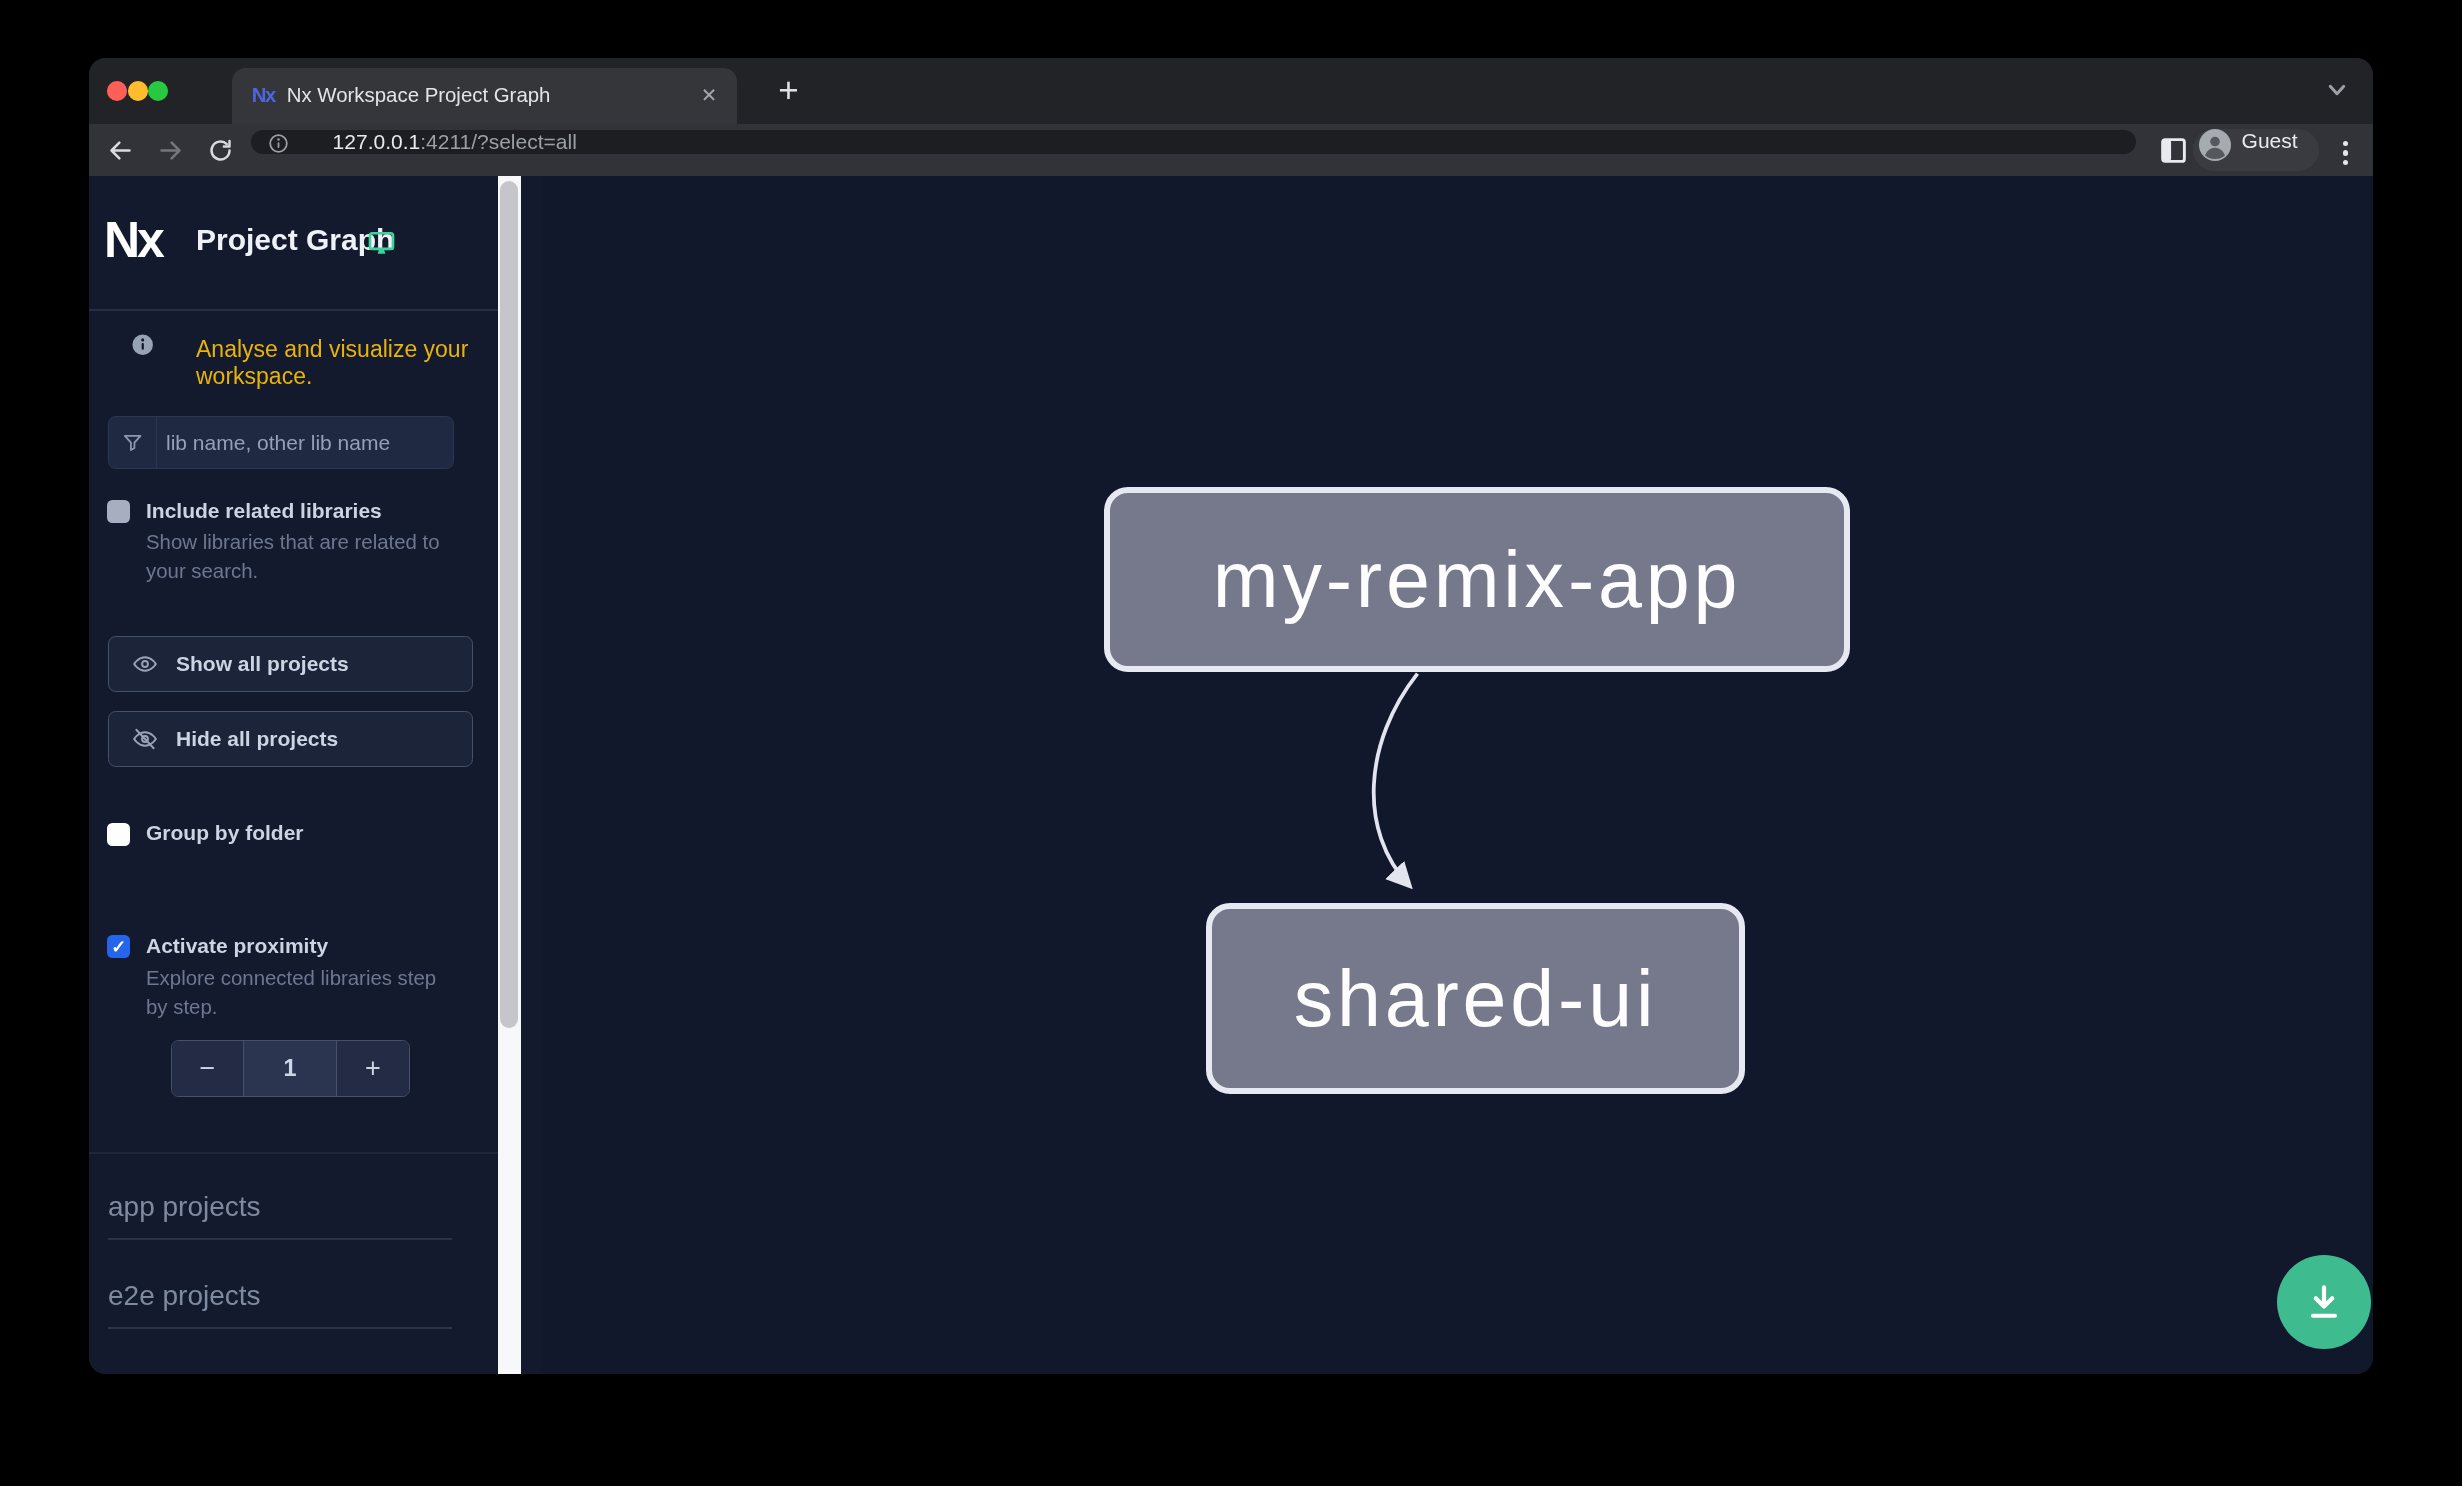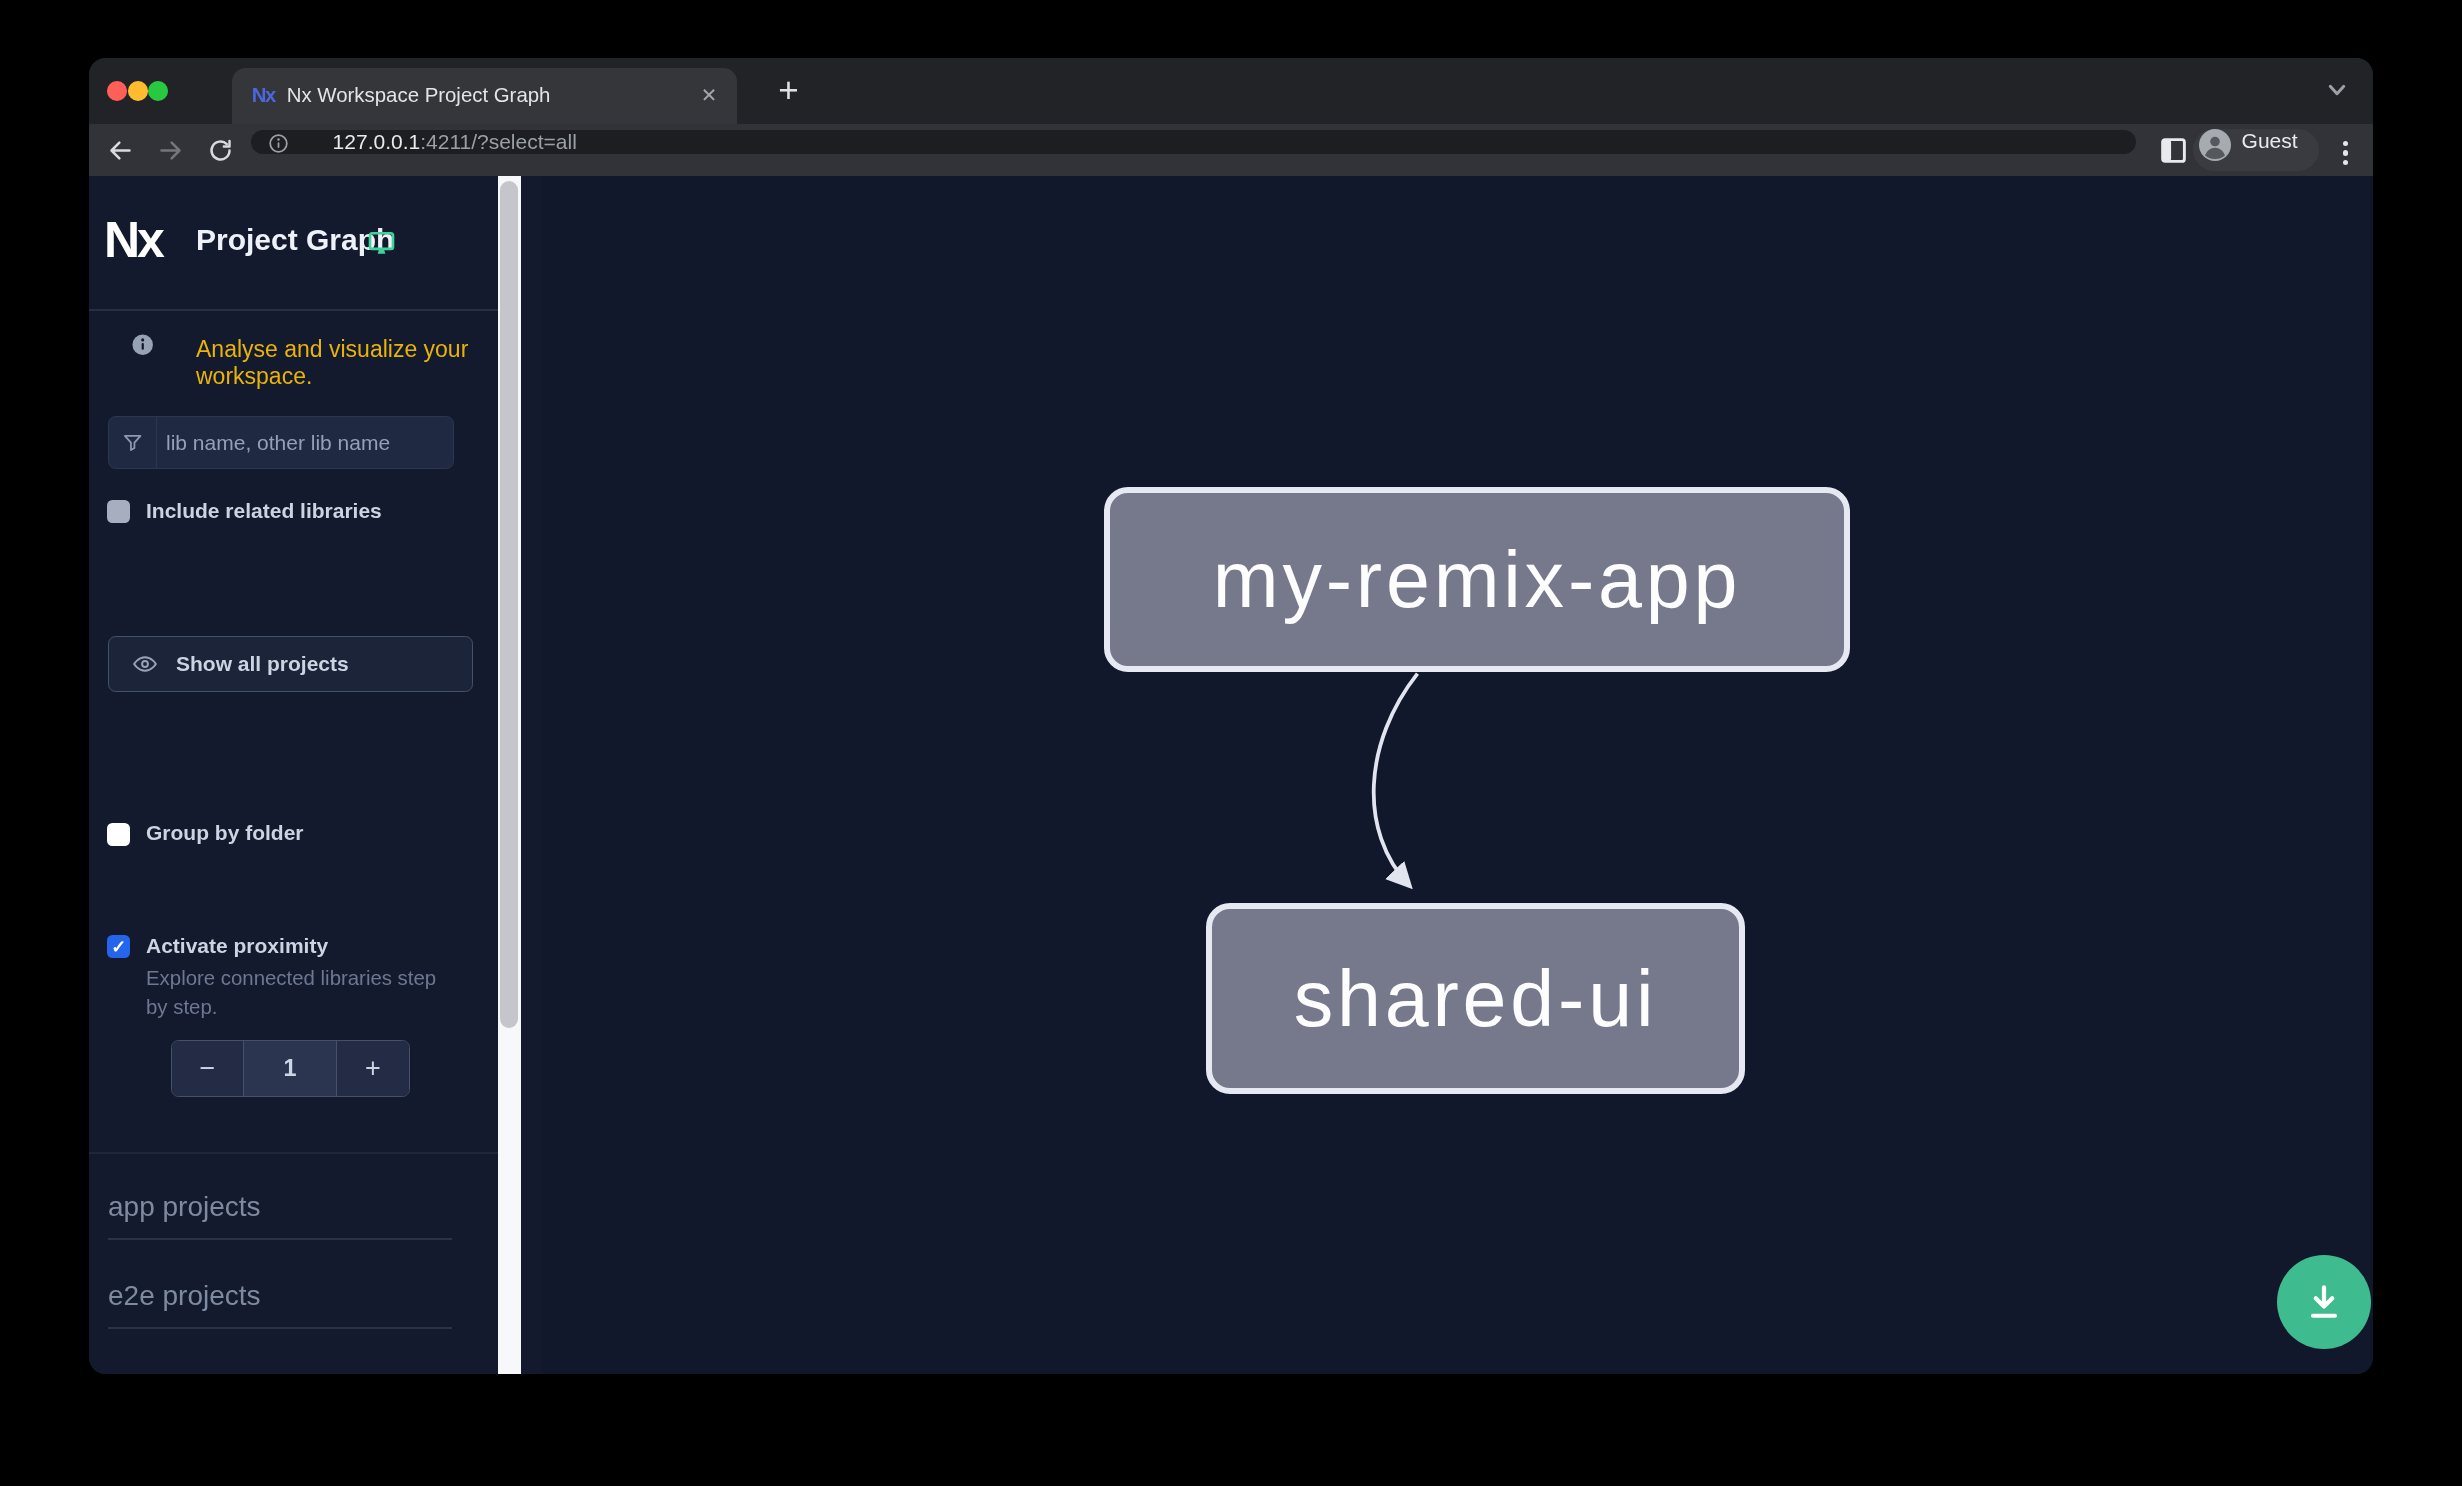--- a/index.html
+++ b/index.html
@@ -175,27 +175,36 @@
       <div class="search">
         <svg class="funnel-icon" width="23.4" height="23.4" viewBox="0 0 24 24">
           <path d="M4 5h16l-6.2 7v5.4l-3.6 2.2v-7.6L4 5z" fill="none" stroke="#8f99ad" stroke-width="1.8" stroke-linejoin="round"></path>
         </svg>
         <div class="search-sep"></div>
         <input type="text" placeholder="lib name, other lib name" style="">
       </div>
 
       <div class="chkbox chk-grey" style="top:324px;"></div>
       <div class="chk-label" style="top:323px;">Include related libraries</div>
+      <div class="chk-desc" style="top:352px;">Show libraries that are related to your search.</div>
 
       <div class="side-btn" style="top:460px;">
         <svg width="26" height="26" viewBox="0 0 24 24">
           <path d="M2 12s3.6-6.2 10-6.2S22 12 22 12s-3.6 6.2-10 6.2S2 12 2 12z" fill="none" stroke="#99a3b6" stroke-width="1.8"></path>
           <circle cx="12" cy="12" r="2.7" fill="none" stroke="#99a3b6" stroke-width="1.8"></circle>
         </svg>
         <span class="lbl">Show all projects</span>
+      </div>
+      <div class="side-btn" style="top:535px;">
+        <svg width="26" height="26" viewBox="0 0 24 24">
+          <path d="M2 12s3.6-6.2 10-6.2S22 12 22 12s-3.6 6.2-10 6.2S2 12 2 12z" fill="none" stroke="#99a3b6" stroke-width="1.8"></path>
+          <circle cx="12" cy="12" r="2.7" fill="none" stroke="#99a3b6" stroke-width="1.8"></circle>
+          <line x1="4" y1="3.5" x2="20" y2="20.5" stroke="#99a3b6" stroke-width="1.8" stroke-linecap="round"></line>
+        </svg>
+        <span class="lbl">Hide all projects</span>
       </div>
 
       <div class="chkbox chk-white" style="top:647px;"></div>
       <div class="chk-label" style="top:645px;text-align:center;">Group by folder</div>
 
       <div class="chkbox chk-blue" style="top:759px;">
         <span>✓</span>
       </div>
       <div class="chk-label" style="top:758px;">Activate proximity</div>
       <div class="chk-desc" style="top:788px;">Explore connected libraries step by step.</div>

